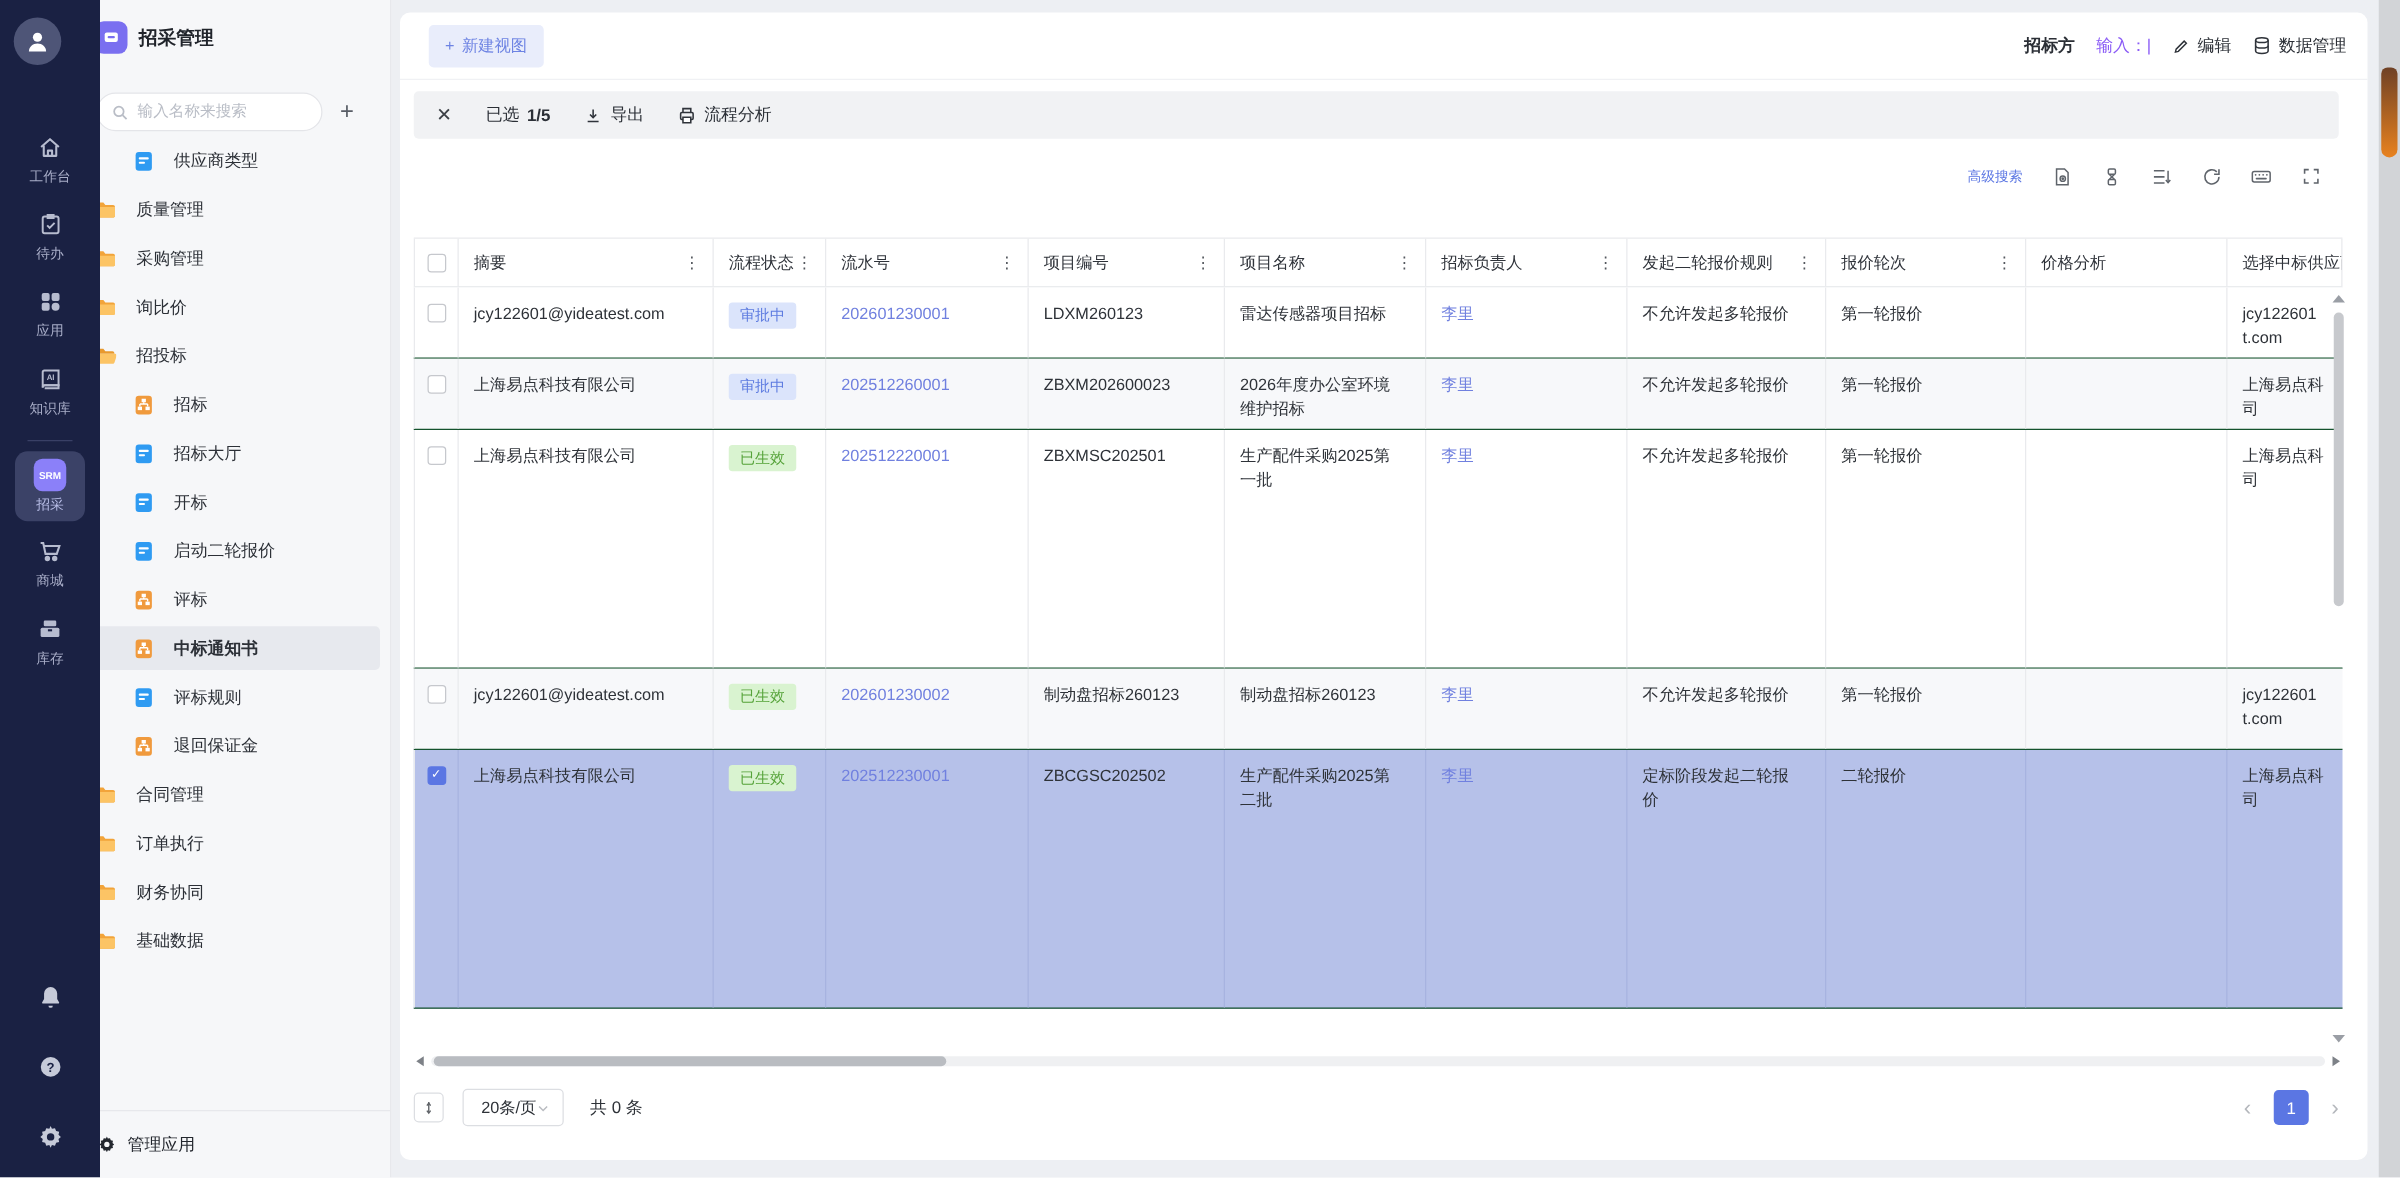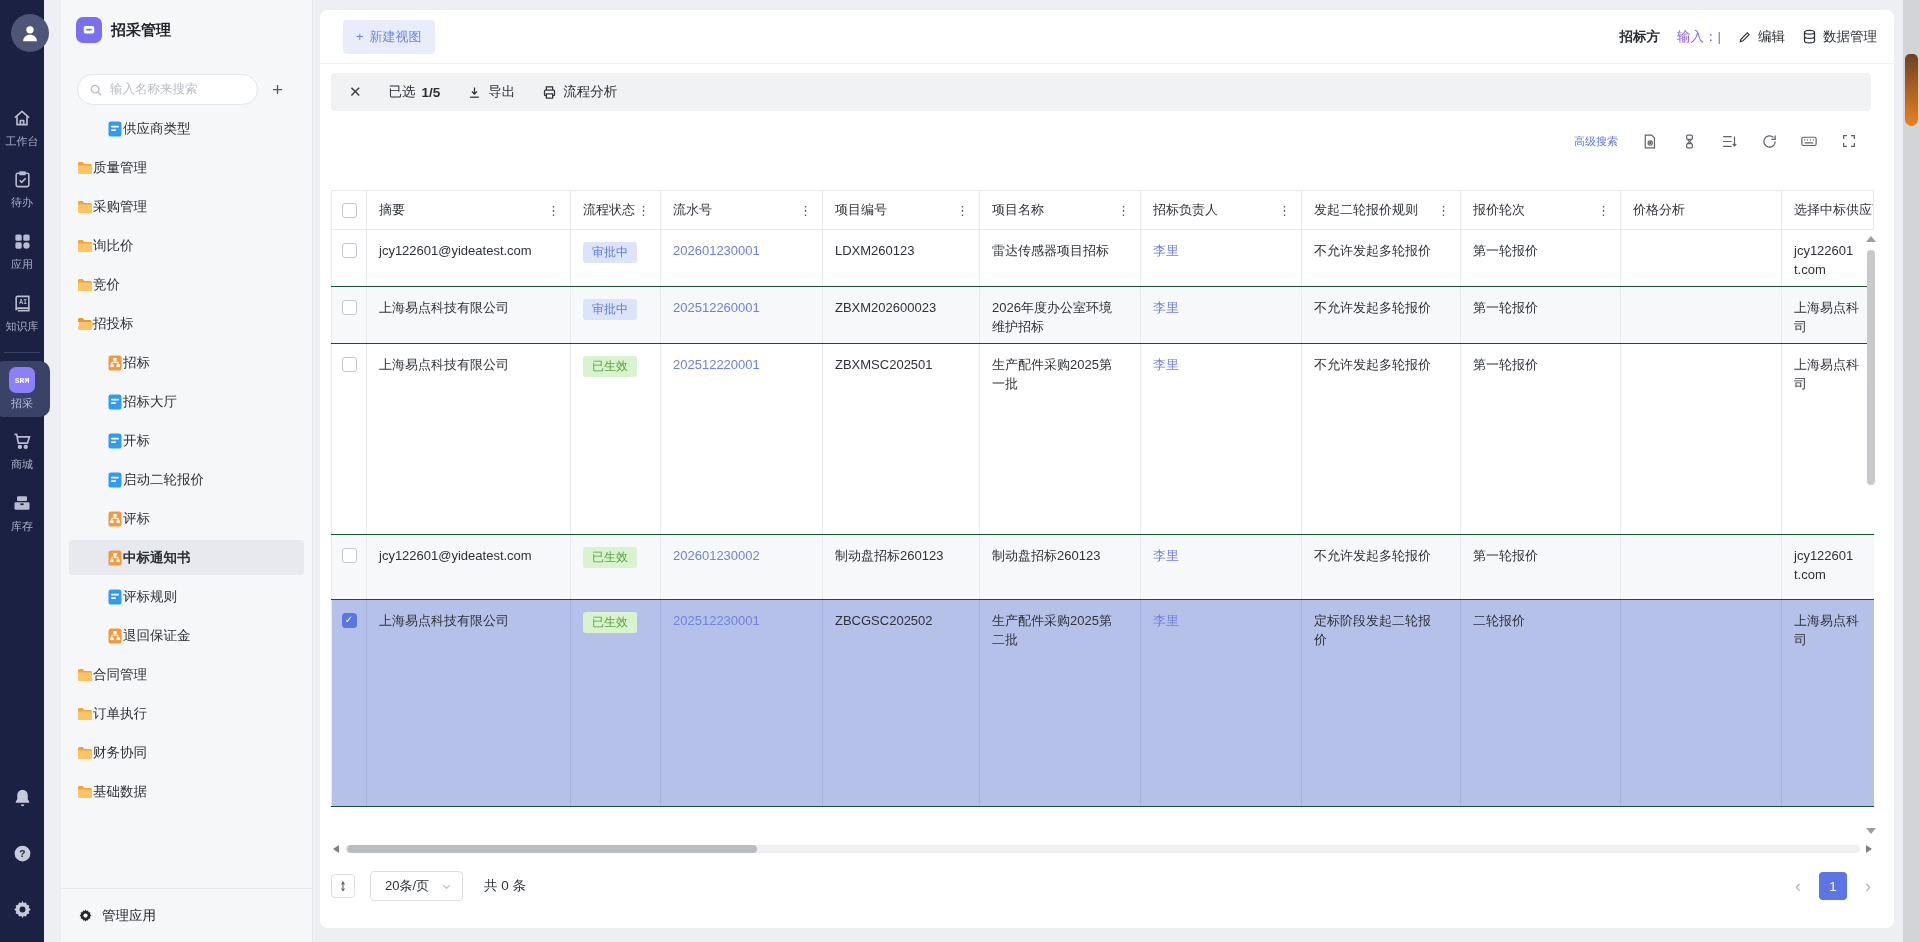--- a/index.html
+++ b/index.html
@@ -1,20 +1,20 @@
 <!DOCTYPE html>
 <html><head>
 <meta charset="utf-8">
 <style>
   * { box-sizing: border-box; margin: 0; padding: 0; }
   html,body { width:1920px; height:942px; overflow:hidden; }
   body { font-family:"Liberation Sans","DejaVu Sans",sans-serif; background:#edeff3; position:relative; }
 
   
-  #rail { position:absolute; left:0; top:0; bottom:0; width:44px; background:#1a2143; z-index:5;font-family:Liberation Mono, monospace; }
+  #rail { position:absolute; left:0; top:0; bottom:0; width:80px; background:#1a2143; z-index:5; }
   .avatar { position:absolute; left:11px; top:14px; width:38px; height:38px; border-radius:50%;
             background:#4e5577; display:flex; align-items:center; justify-content:center; }
   .rail-nav { position:absolute; top:100px; left:0; right:0; display:flex; flex-direction:column; align-items:center; }
   .rail-item { width:56px; height:56px; margin-bottom:6px; display:flex; flex-direction:column; align-items:center;
                justify-content:center; gap:3px; color:#a9aec8; font-size:11px; cursor:pointer; border-radius:10px; }
   .rail-item.active { background:#3b4267; color:#b9bfe8; }
   .rail-divider { width:36px; height:1px; background:#394066; margin:4px 0 8px; }
   .srm-tile { width:26px; height:26px; background:#8b80f9; border-radius:7px; color:#fff; font-size:8px;
               font-weight:bold; display:flex; align-items:center; justify-content:center; }
   .rail-bottom { position:absolute; bottom:22px; left:0; right:0; display:flex; flex-direction:column;
@@ -24,21 +24,21 @@
   
   #sidebar { position:absolute; left:61px; top:0; bottom:0; width:252px; background:#f6f7f9; border-right:1px solid #e7e8ec; z-index:4; }
   .sb-header { position:absolute; top:17px; left:15px; display:flex; align-items:center; gap:9px; }
   .sb-app-tile { width:26px; height:26px; background:#7a6ff0; border-radius:7px; display:flex; align-items:center; justify-content:center; }
   .sb-title { font-size:15px; font-weight:bold; color:#20242b; }
   .sb-search-row { position:absolute; top:74px; left:16px; right:12px; display:flex; align-items:center; }
   .sb-search { width:181px; height:31px; background:#fff; border:1px solid #e4e5e9; border-radius:16px;
                display:flex; align-items:center; gap:7px; padding:0 11px; color:#b9bdc6; font-size:12.5px; }
   .sb-plus { margin-left:14px; font-size:19px; color:#585d66; line-height:1; cursor:pointer; }
   .sb-tree { position:absolute; top:107px; left:0; right:0; }
-  .tree-item { height:35px; margin:4px 8px; border-radius:4px; display:flex; align-items:center; gap:0;
+  .tree-item { height:35px; margin:4px 8px; border-radius:4px; display:flex; align-items:center; gap:16px;
                font-size:13.5px; color:#2c3037; cursor:pointer; }
   .tree-item.ind-1 { padding-left:8px; }
   .tree-item.ind-2 { padding-left:38px; }
   .tree-item.active { background:#e7e9ee;font-weight:bold; }
   .tree-ic { display:flex; width:16px; justify-content:center; }
   .sb-footer { position:absolute; bottom:0; left:0; right:0; height:54px; border-top:1px solid #e7e8ec;
                display:flex; align-items:center; gap:9px; padding-left:17px; font-size:13.5px; color:#23272e; cursor:pointer; }
 
   
   #main { position:absolute; left:313px; right:0; top:0; bottom:0; background:#edeff3; }
@@ -94,21 +94,21 @@
   .h-left, .h-right { position:absolute; top:2px; width:0; height:0; border-top:4px solid transparent; border-bottom:4px solid transparent; cursor:pointer; }
   .h-left { left:2px; border-right:6px solid #7d8187; }
   .h-right { right:2px; border-left:6px solid #7d8187; }
 
   .card-footer { position:absolute; left:11px; right:23px; bottom:26px; height:32px; display:flex;
                  align-items:center; justify-content:space-between; }
   .cf-left { display:flex; align-items:center; }
   .sizer-box { width:24px; height:24px; border:1px solid #dcdee2; border-radius:4px; display:flex;
                align-items:center; justify-content:center; cursor:pointer; }
   .page-size-select { height:30px; min-width:80px; border:1px solid #dcdee2; border-radius:4px; display:flex;
-                      align-items:center; gap:12px; padding:0 10px 0 14px; font-size:13px; color:#2e3238;
+                      align-items:center; gap:0; padding:0 10px 0 14px; font-size:13px; color:#2e3238;
                       margin-left:15px; cursor:pointer; background:#fff; }
   .total { margin-left:21px; font-size:13.5px; color:#2e3238; }
   .cf-right { display:flex; align-items:center; gap:18px; }
   .pg-arrow { color:#b4b7bc; font-size:18px; line-height:1; cursor:pointer; }
   .pg-current { width:28px; height:28px; background:#5b76e3; color:#fff; border-radius:4px; display:flex;
                 align-items:center; justify-content:center; font-size:13.5px; cursor:pointer; }
 
   #win-scrollbar { position:absolute; right:0; top:0; bottom:0; width:17px; background:#d2d4d7; z-index:9; }
   #win-thumb { position:absolute; top:54px; left:2px; width:13px; height:72px; border-radius:7px 7px 9px 9px;
                background:linear-gradient(#6f4125,#e8821f); cursor:pointer; }
@@ -255,29 +255,20 @@
           <svg width="16" height="14" viewBox="0 0 16 14">
             <path d="M1 2.5C1 1.7 1.7 1 2.5 1h3.2l1.6 2H13.5C14.3 3 15 3.7 15 4.5v7c0 .8-.7 1.5-1.5 1.5h-11C1.7 13 1 12.3 1 11.5z" fill="#f2a43a"></path>
             <path d="M1 4.6h14v6.9c0 .8-.7 1.5-1.5 1.5h-11C1.7 13 1 12.3 1 11.5z" fill="#fcc465"></path>
           </svg>
         </span>
         <span class="tree-label">询比价</span>
       </div>
       <div class="tree-item ind-1">
         <span class="tree-ic">
           <svg width="16" height="14" viewBox="0 0 16 14">
-            <path d="M1 2.5C1 1.7 1.7 1 2.5 1h3.2l1.6 2H13.5C14.3 3 15 3.7 15 4.5v7c0 .8-.7 1.5-1.5 1.5h-11C1.7 13 1 12.3 1 11.5z" fill="#f2a43a"></path>
-            <path d="M1 4.6h14v6.9c0 .8-.7 1.5-1.5 1.5h-11C1.7 13 1 12.3 1 11.5z" fill="#fcc465"></path>
-          </svg>
-        </span>
-        <span class="tree-label">竞价</span>
-      </div>
-      <div class="tree-item ind-1">
-        <span class="tree-ic">
-          <svg width="16" height="14" viewBox="0 0 16 14">
             <path d="M1 2.5C1 1.7 1.7 1 2.5 1h3.2l1.6 2H13C13.8 3 14.5 3.7 14.5 4.5V5H1z" fill="#e8992e"></path>
             <path d="M2.3 5h12.8c.9 0 1.5.9 1.2 1.7l-1.7 5.3c-.2.6-.8 1-1.4 1H1.9c-.6 0-1.1-.6-.9-1.2L2.3 5z" fill="#fcc465"></path>
           </svg>
         </span>
         <span class="tree-label">招投标</span>
       </div>
       <div class="tree-item ind-2">
         <span class="tree-ic">
           <svg width="14" height="16" viewBox="0 0 14 16">
             <rect x="0.5" y="0.5" width="13" height="15" rx="2.6" fill="#f09a3d"></rect>

